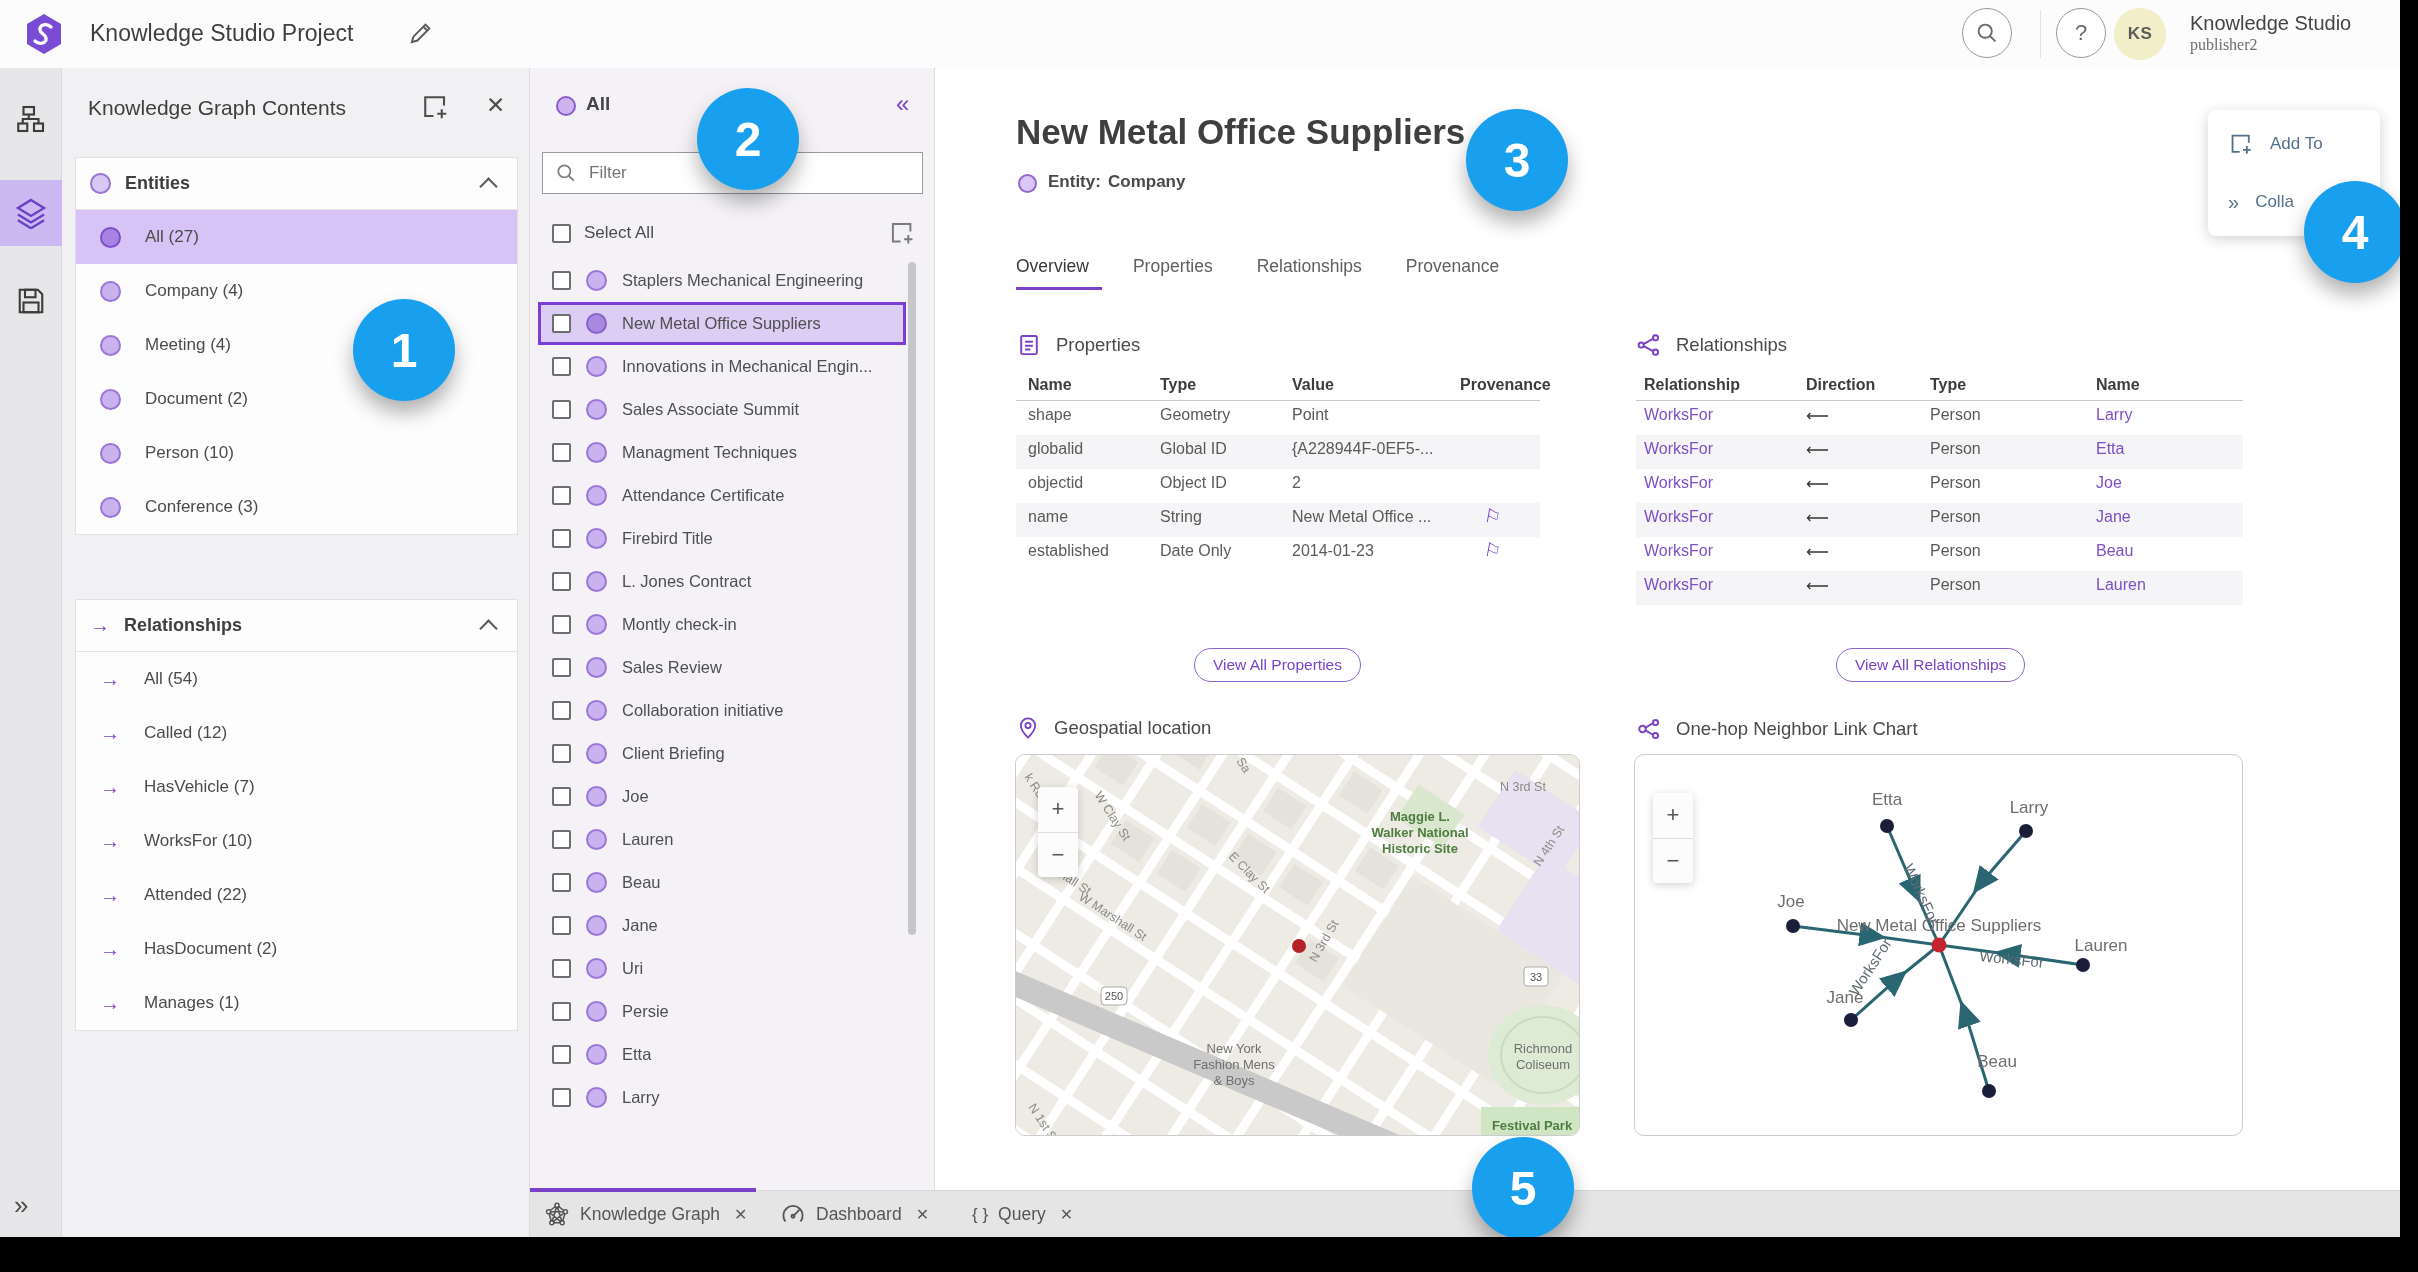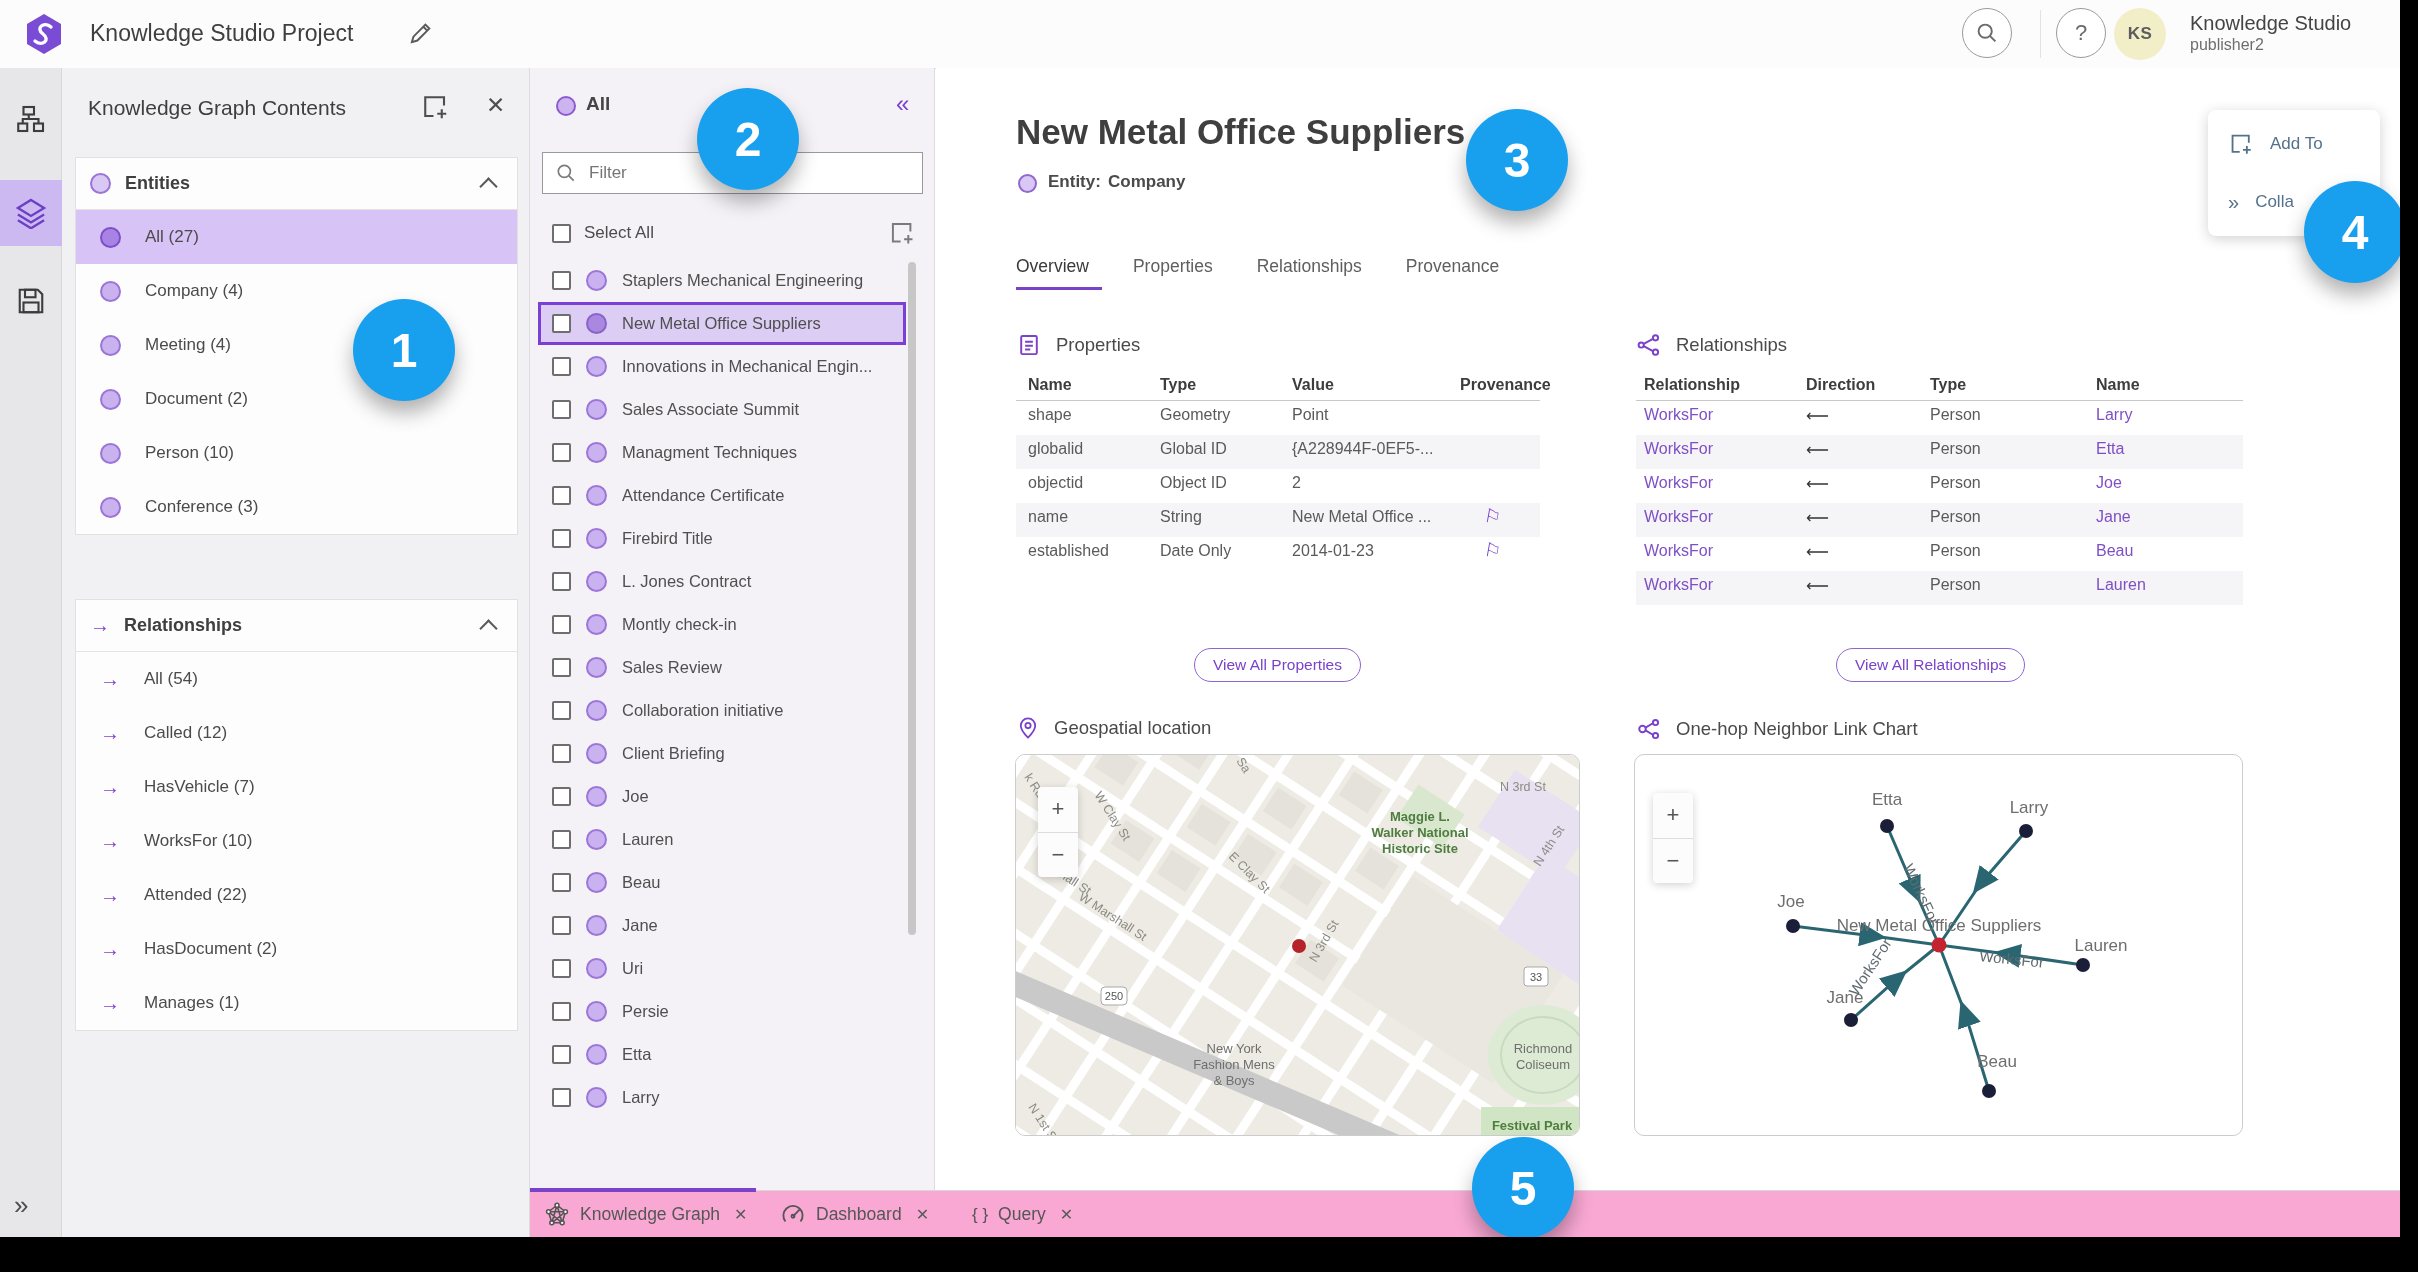--- a/index.html
+++ b/index.html
@@ -10,21 +10,21 @@
   .topbar{position:absolute;left:0;top:0;width:2418px;height:68px;background:#fcfcfc;border-bottom:1px solid #e0e0e0;}
   .logo{position:absolute;left:22px;top:12px;width:44px;height:44px;}
   .app-title{position:absolute;left:90px;top:20px;font-size:23px;color:#3f3f3f;text-align:center;}
   .edit-ic{position:absolute;left:408px;top:20px;width:26px;height:26px;}
   .circle-btn{position:absolute;top:8px;width:50px;height:50px;border:1.5px solid #9a9a9a;border-radius:50%;
     display:flex;align-items:center;justify-content:center;background:#fff;box-sizing:border-box;}
   .tb-divider{position:absolute;top:10px;width:1px;height:48px;background:#e3e3e3;}
   .avatar{position:absolute;left:2114px;top:8px;width:52px;height:52px;border-radius:50%;background:#f1eec8;
     display:flex;align-items:center;justify-content:center;font-size:17px;color:#5c5c5c;font-weight:bold;letter-spacing:.5px;}
   .user-name{position:absolute;left:2190px;top:12px;font-size:20px;color:#444;}
-  .user-role{position:absolute;left:2190px;top:36px;font-size:16px;color:#6e6e6e;}
+  .user-role{position:absolute;left:2190px;top:36px;font-size:16px;color:#6e6e6e;font-family:Liberation Serif, serif;}
   
   .rail{position:absolute;left:0;top:68px;width:62px;height:1169px;background:#e7e6e8;border-right:1px solid #d8d8d8;box-sizing:border-box;}
   .rail-item{position:absolute;left:0;width:62px;height:66px;display:flex;align-items:center;justify-content:center;}
   .rail-item.active{background:#cdb9f1;}
   .rail-expand{position:absolute;left:14px;top:1122px;font-size:26px;color:#4e4e4e;}
   
   .contents{position:absolute;left:62px;top:68px;width:468px;height:1169px;background:#f1f0f2;border-right:1px solid #dcdcdc;box-sizing:border-box;}
   .contents-title{position:absolute;left:26px;top:28px;font-size:21px;color:#3e3e3e;}
   .contents-add{position:absolute;left:358px;top:24px;width:30px;height:30px;}
   .contents-close{position:absolute;left:424px;top:24px;font-size:23px;color:#4e4e4e;}
@@ -76,21 +76,21 @@
   .tbl .hrow span{top:2px;}
   .purple{color:#7e4fc5;}
   .pill{position:absolute;height:34px;border:1.5px solid #8f65cf;border-radius:17px;background:#fff;color:#7a42c9;
     font-size:15.5px;display:flex;align-items:center;justify-content:center;padding:0 18px;box-sizing:border-box;font-family:"Liberation Sans",sans-serif;}
   .panel{position:absolute;top:686px;height:382px;border:1px solid #ccc;border-radius:10px;background:#fff;box-sizing:border-box;overflow:hidden;}
   .zoomctl{position:absolute;left:22px;top:32px;width:40px;height:90px;background:#fcfcfc;border-radius:4px;
     box-shadow:0 2px 8px rgba(0,0,0,.18);display:flex;flex-direction:column;z-index:5;}
   .zoomctl .zb{flex:1;display:flex;align-items:center;justify-content:center;font-size:22px;color:#555;}
   .zoomctl .zb:first-child{border-bottom:1px solid #ddd;}
   
-  .btabs{position:absolute;left:530px;top:1190px;width:1870px;height:47px;background:#f9a8d4;border-top:1px solid #d8d8d8;box-sizing:border-box;}
+  .btabs{position:absolute;left:530px;top:1190px;width:1870px;height:47px;background:#e5e5e5;border-top:1px solid #d8d8d8;box-sizing:border-box;}
   .btab-indicator{position:absolute;left:530px;top:1188px;width:226px;height:4px;background:#7a42c9;z-index:6;}
   .btab{position:absolute;top:0;height:47px;display:flex;align-items:center;gap:10px;font-size:17.5px;color:#565656;}
   .btab .x{font-size:16px;color:#5a5a5a;margin-left:4px;}
   
   .addto{position:absolute;left:2208px;top:110px;width:172px;height:126px;background:#fff;border-radius:8px;
     box-shadow:0 3px 14px rgba(0,0,0,.18);z-index:30;}
   .addto .arow{position:absolute;left:0;width:172px;height:40px;display:flex;align-items:center;gap:16px;
     font-size:17px;color:#54718c;padding-left:20px;box-sizing:border-box;}
   
   .callout{position:absolute;width:102px;height:102px;border-radius:50%;background:#18a0ef;color:#fff;

